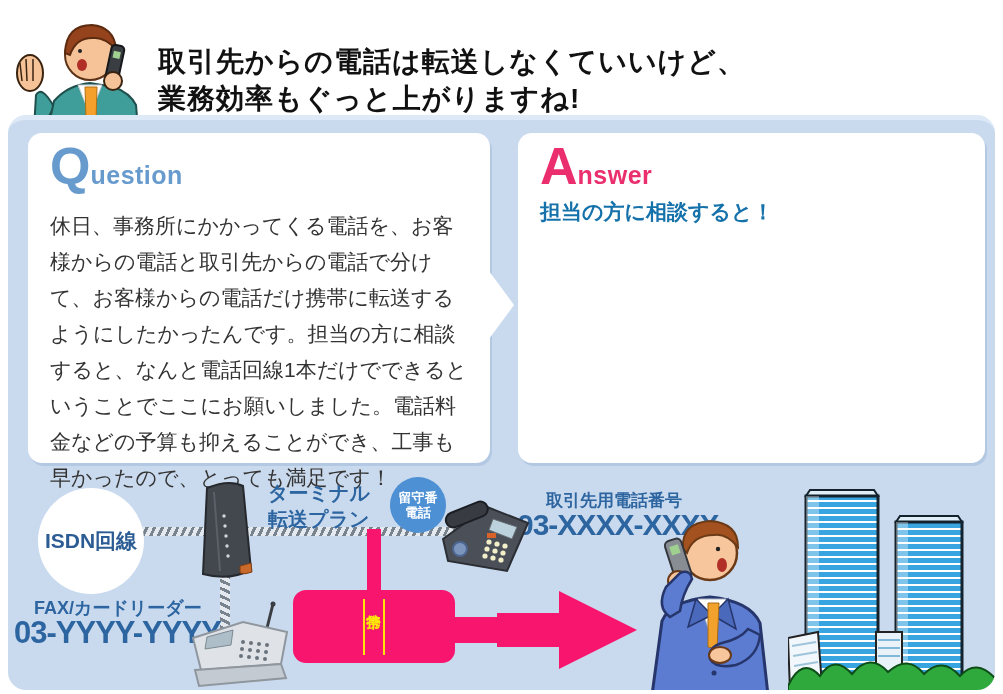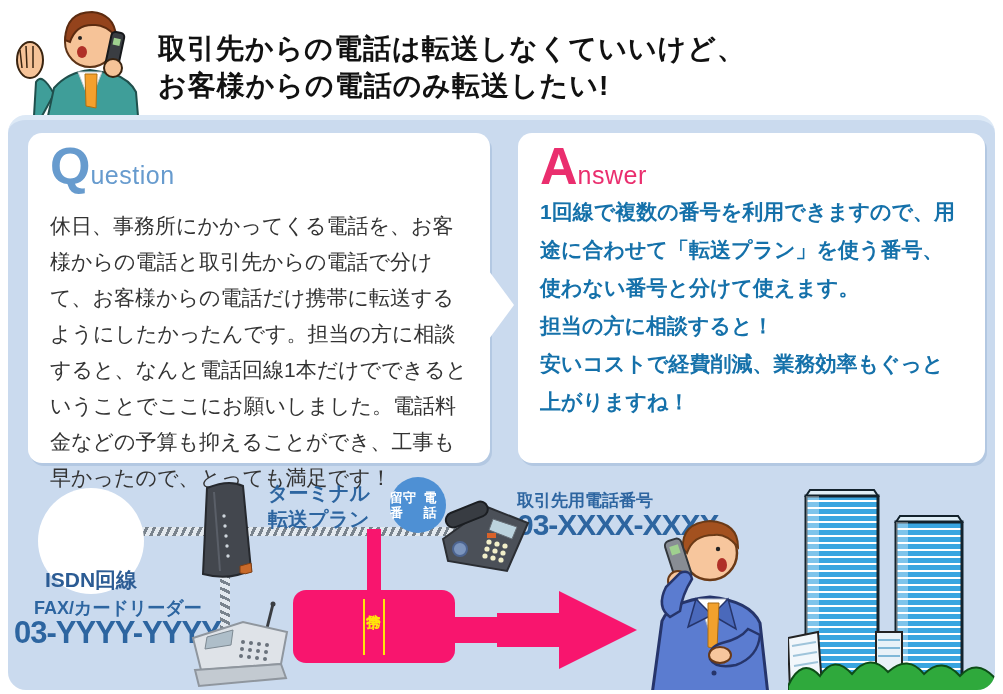--- a/index.html
+++ b/index.html
@@ -1,64 +1,64 @@
 <!DOCTYPE html>
 <html><head>
 <meta charset="utf-8">
 <style>
   * { margin:0; padding:0; box-sizing:border-box; }
   body { background:#fff; font-family:"Liberation Sans","DejaVu Sans",sans-serif; }
   .page { position:relative; width:1003px; height:694px; background:#fff; overflow:hidden; }
 
   
-  .header { position:absolute; left:0; top:0; width:1003px; height:87px; }
+  .header { position:absolute; left:0; top:13px; width:1003px; height:87px; }
   .header-man { position:absolute; left:12px; top:4px; width:145px; height:112px; }
   .title { position:absolute; left:158px; top:30px; font-size:28px; line-height:37px;
            font-weight:bold; color:#111; letter-spacing:1px; }
 
   
   .panel { position:absolute; left:8px; top:115px; width:987px; height:575px;
            background:#cadaee; border-radius:18px; border-top:5px solid #dde9f6; overflow:hidden; }
 
   
   .card { position:absolute; top:13px; height:330px; background:#fff; border-radius:14px;
           padding:8px 22px; box-shadow:2px 3px 0 rgba(150,178,210,.45); }
   .card-q { left:20px;  width:462px; }
   .card-a { left:510px; width:467px; }
   .heading { display:flex; align-items:baseline; height:52px; }
   .heading .initial { font-size:52px; font-weight:bold; line-height:50px; }
-  .heading .rest { font-size:25px; font-weight:normal; letter-spacing:.5px; }
+  .heading .rest { font-size:25px; font-weight:bold; letter-spacing:.5px; }
   .q-color { color:#679bce; }
   .a-color { color:#ea2e6e; }
   .q-body { font-size:21px; font-weight:normal; color:#333; line-height:36px; margin-top:15px; }
   .a-body p { font-size:21px; font-weight:bold; color:#1571aa; line-height:38px; }
   .chevron { position:absolute; left:478px; top:147px; width:0; height:0;
              border-top:38px solid transparent; border-bottom:38px solid transparent;
              border-left:28px solid #fff; }
 
   
   .hatch { background:repeating-linear-gradient(115deg,#79838d 0 3px,#e3e9ef 3px 7px); }
   .line-main { position:absolute; left:122px; top:407px; width:340px; height:9px; }
   .line-fax  { position:absolute; left:212px; top:452px; width:10px; height:64px;
                background:repeating-linear-gradient(25deg,#79838d 0 3px,#e3e9ef 3px 7px); }
 
   .isdn-circle { position:absolute; left:30px; top:368px; width:106px; height:106px;
-                 background:#fff; border-radius:50%; display:flex; align-items:flex-end; justify-content:center;
+                 background:#fff; border-radius:50%; display:flex; align-items:center; justify-content:center;
                  font-size:21px; font-weight:bold; color:#2c5c94; }
 
   .ta-device { position:absolute; left:185px; top:358px; width:72px; height:104px; }
   .ta-label { position:absolute; left:260px; top:360px; font-size:20px; font-weight:bold;
               color:#2d65a0; line-height:26px; }
 
   .rusuban { position:absolute; left:382px; top:357px; width:56px; height:56px; background:#4e90d4;
              border-radius:50%; color:#fff; font-size:13px; font-weight:bold; line-height:15px;
-             display:flex; align-items:center; justify-content:center; z-index:4; }
+             display:flex; flex-direction:column; align-items:center; justify-content:center; z-index:4; }
   .desk-phone { position:absolute; left:427px; top:376px; width:98px; height:84px; z-index:3; }
 
-  .biz-label { position:absolute; left:509px; top:369px; font-size:17px; font-weight:bold; color:#2d65a0; }
+  .biz-label { position:absolute; left:538px; top:369px; font-size:17px; font-weight:bold; color:#2d65a0; }
   .biz-number { position:absolute; left:509px; top:388px; font-size:30px; font-weight:bold;
                 color:#2d65a0; letter-spacing:-1px; }
 
   .fax-label { position:absolute; left:10px; top:476px; font-size:18px; font-weight:bold; color:#2d65a0;margin-left:16px; }
   .fax-number { position:absolute; left:6px; top:495px; font-size:31px; font-weight:bold;
                 color:#2d65a0; letter-spacing:-1px; }
   .fax-device { position:absolute; left:177px; top:480px; width:112px; height:88px; }
 
   .pink { background:#f8156e; }
   .fwd-drop { position:absolute; left:359px; top:409px; width:14px; height:66px; z-index:2; }
@@ -98,21 +98,21 @@
       <ellipse cx="70" cy="48" rx="5" ry="6" fill="#b03028"></ellipse>
       <circle cx="68" cy="34" r="2" fill="#222"></circle>
       <g transform="rotate(12 102 48)">
         <rect x="96" y="28" width="13" height="38" rx="4" fill="#3a3d42" stroke="#16181b" stroke-width="2"></rect>
         <rect x="99" y="34" width="7" height="7" fill="#9fd08f"></rect>
       </g>
       <circle cx="101" cy="64" r="9" fill="#f6c398" stroke="#3a2410" stroke-width="2"></circle>
     </svg>
     <div class="title">
       <div>取引先からの電話は転送しなくていいけど、</div>
-      <div>お客様からの電話のみ転送したい!</div>
+      <div>業務効率もぐっと上がりますね!</div>
     </div>
   </div>
 
   <div class="panel">
 
     <section class="card card-q">
       <div class="heading q-color">
         <span class="initial">Q</span>
           <span class="rest">uestion</span>
       </div>
@@ -120,23 +120,21 @@
     </section>
 
     <div class="chevron"></div>
 
     <section class="card card-a">
       <div class="heading a-color">
         <span class="initial">A</span>
           <span class="rest">nswer</span>
       </div>
       <div class="a-body">
-        <p>1回線で複数の番号を利用できますので、用途に合わせて「転送プラン」を使う番号、使わない番号と分けて使えます。</p>
         <p>担当の方に相談すると！</p>
-        <p>安いコストで経費削減、業務効率もぐっと上がりますね！</p>
       </div>
     </section>
 
     <div class="line-main hatch"></div>
     <div class="line-fax"></div>
 
     <div class="isdn-circle">
       <span>ISDN回線</span>
     </div>
 

